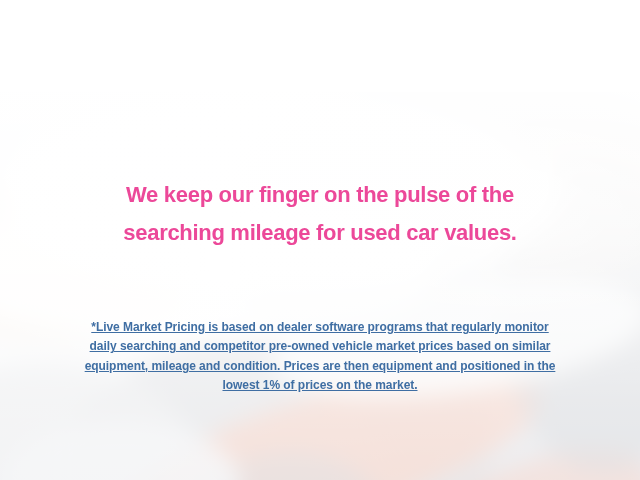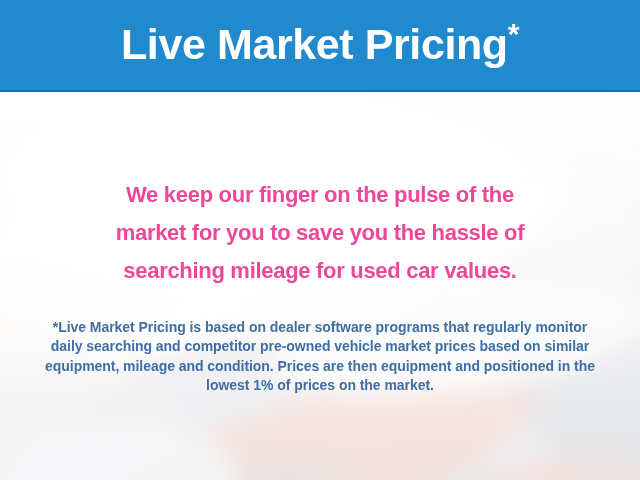--- a/index.html
+++ b/index.html
@@ -127,25 +127,26 @@
   .headline .hl-line { display: block; white-space: nowrap; }
 
   
   .disclaimer {
     position: absolute;
     left: 0;
     top: 318px;
     width: 640px;
     text-align: center;
     color: #3f6ea3;
-    font-size: 14px;
+    font-size: 12px;
     font-weight: bold;
     line-height: 19.4px;
     letter-spacing: -0.05px;
     z-index: 4;
+    text-decoration: underline;
   }
   .disclaimer .dc-line { display: block; white-space: nowrap; }
 </style>
 </head>
 <body>
 
 <div class="promo-card">
 
   <div class="photo-backdrop">
     <div class="photo-layer">
@@ -161,27 +162,23 @@
       <div class="blob b10"></div>
       <div class="blob b11"></div>
       <div class="blob b12"></div>
       <div class="blob b13"></div>
       <div class="blob b14"></div>
     </div>
     <div class="photo-wash"></div>
     <div class="photo-wash-2"></div>
   </div>
 
-  <div class="header-banner">
-    <div class="header-title"><span>Live Market Pricing</span><span class="asterisk">*</span></div>
-  </div>
 
   <div class="headline">
     <span class="hl-line">We keep our finger on the pulse of the</span>
-    <span class="hl-line">market for you to save you the hassle of</span>
     <span class="hl-line">searching mileage for used car values.</span>
   </div>
 
   <div class="disclaimer">
     <span class="dc-line">*Live Market Pricing is based on dealer software programs that regularly monitor</span>
     <span class="dc-line">daily searching and competitor pre-owned vehicle market prices based on similar</span>
     <span class="dc-line">equipment, mileage and condition. Prices are then equipment and positioned in the</span>
     <span class="dc-line">lowest 1% of prices on the market.</span>
   </div>
 

